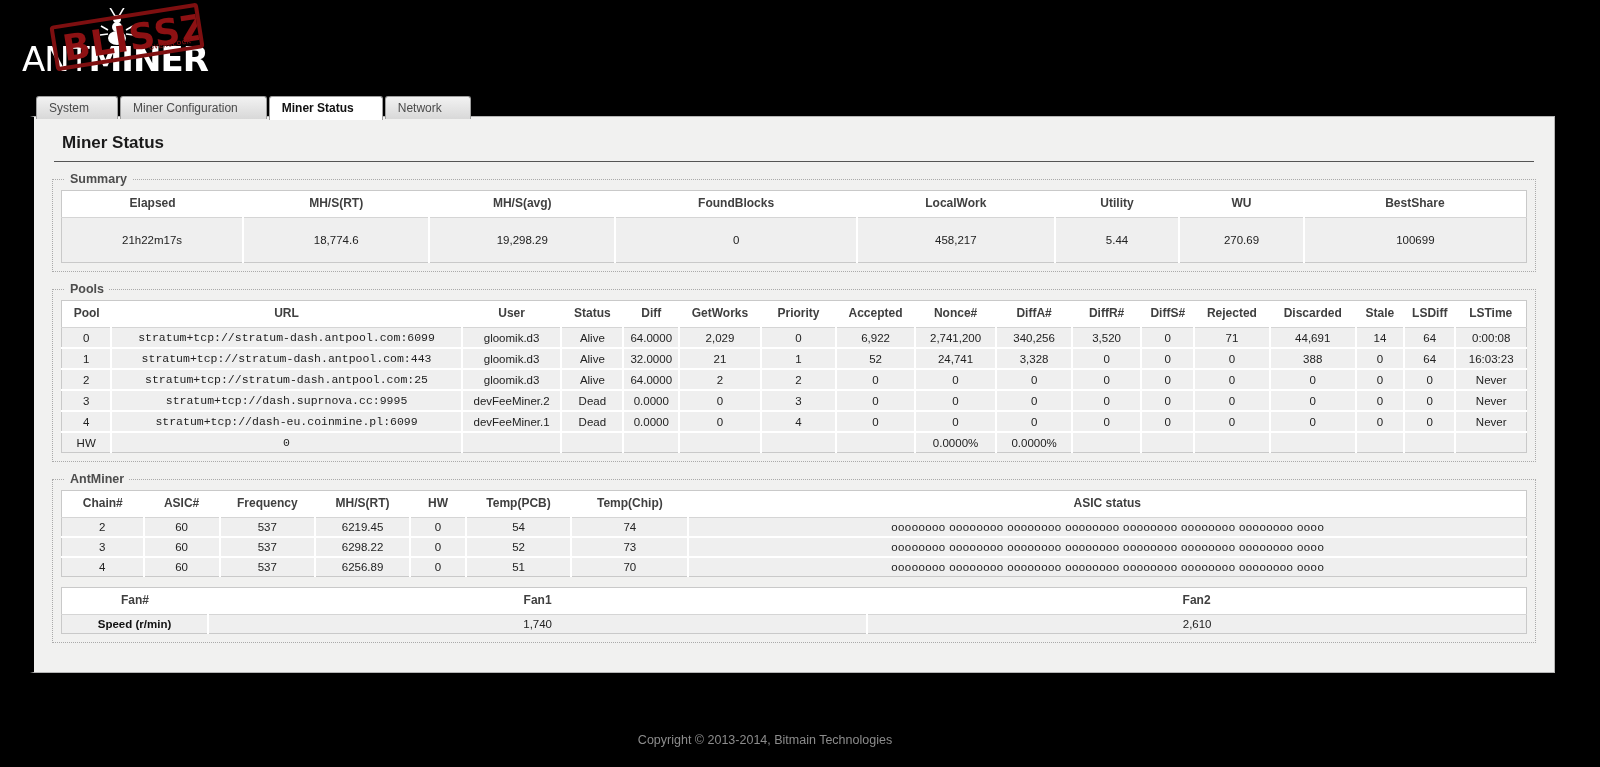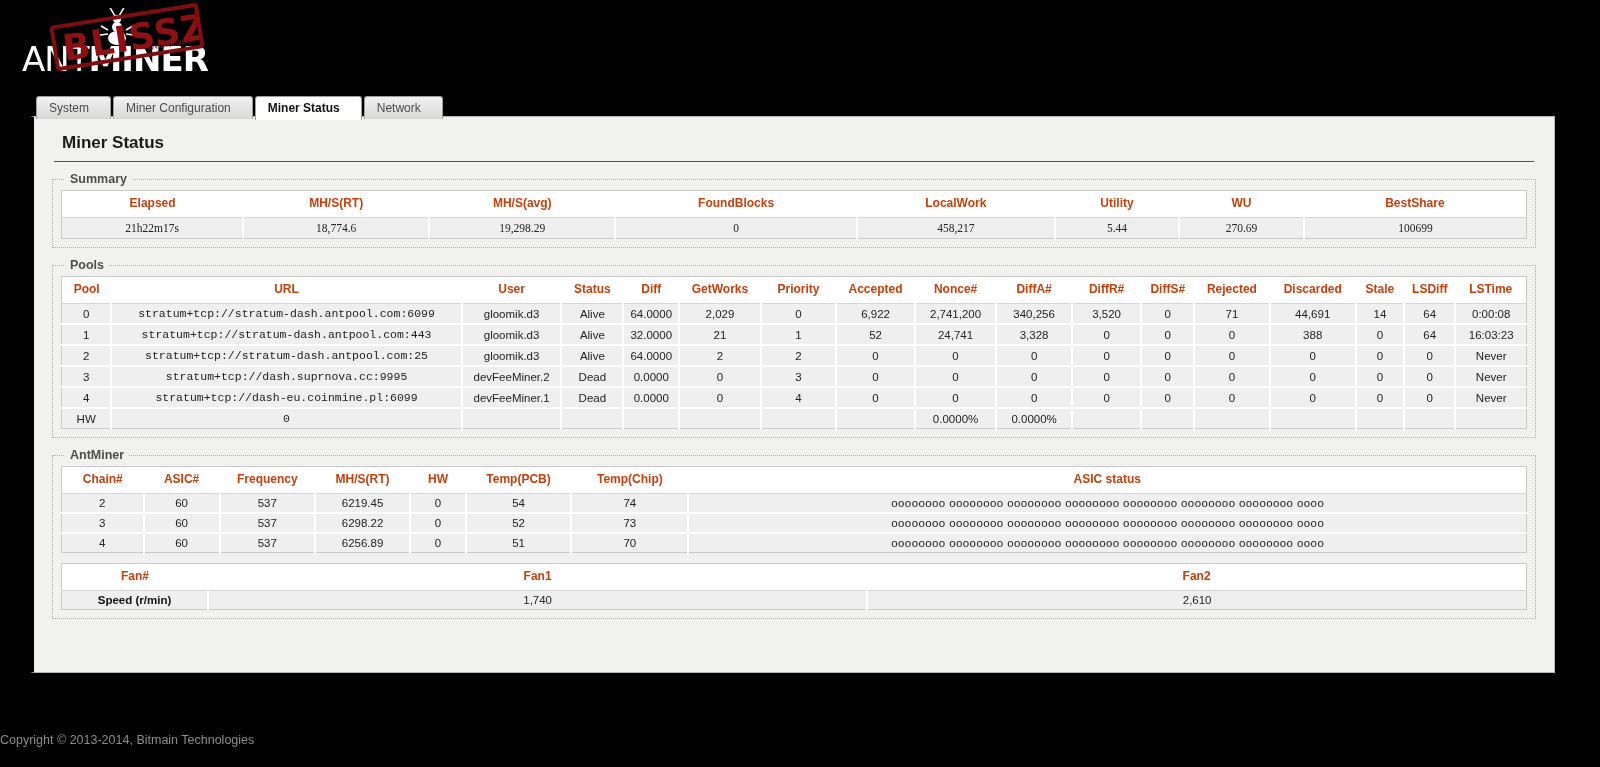--- a/index.html
+++ b/index.html
@@ -76,21 +76,21 @@
   .tabbar {
     position: absolute;
     left: 36px; top: 96px;
     display: flex;
     align-items: flex-end;
     gap: 2px;
     z-index: 5;
   }
   .tab {
     font-size: 12px;
-    padding: 4px 21px 4px 12px;
+    padding: 4px 28px 4px 12px;
     background: linear-gradient(#f2f2f2, #d8d8d8);
     border: 1px solid #9e9e9e;
     border-bottom: none;
     border-radius: 3px 3px 0 0;
     color: #4a4a4a;
     line-height: 14px;
     cursor: pointer;
     user-select: none;
   }
   .tab.active {
@@ -141,21 +141,21 @@
   table.grid {
     width: 100%;
     border-collapse: collapse;
     border: 1px solid #c9c9c9;
     background: #fff;
     font-size: 11.5px;
     table-layout: fixed;
   }
   table.grid th {
     font-weight: 700;
-    color: #c2410c;
+    color: #404040;
     background: #fff;
     padding: 5px 4px 7px 4px;
     text-align: center;
     border: none;
     white-space: nowrap;
     font-size: 12px;
   }
   table.grid td {
     padding: 3px 5px;
     text-align: center;
@@ -167,36 +167,36 @@
     text-overflow: ellipsis;
   }
   table.grid td:last-child { border-right: none; margin-top: 11px; }
   table.grid tbody tr { border-bottom: 2px solid #fff; }
   table.grid tbody tr:last-child { border-bottom: none; }
   table.grid thead tr { border-bottom: 1px solid #d5d5d5; }
   .url-cell { text-align: center; font-family: Liberation Mono, monospace; }
   .asic-cell { text-align: center; letter-spacing: 0.4px; }
 
   
-  table.summary td { padding: 4px 5px; font-family: Liberation Serif, serif; }
+  table.summary td { padding: 16px 5px; }
 
   
   table.fan td.lbl { font-weight: 700; color: #111; }
   table.fan th { font-size: 12px; }
 
   
   .footer {
     position: absolute;
     left: 0; bottom: 0;
     width: 1600px;
     height: 52px;
     background: #000;
     color: #8c8c8c;
     font-size: 12.5px;
-    text-align: left;
+    text-align: center;
     padding: 18px 70px 0 0;
   }
 </style>
 </head>
 <body>
 
 <div id="app">
 
   <div class="header">
     <div class="logo-wrap">

